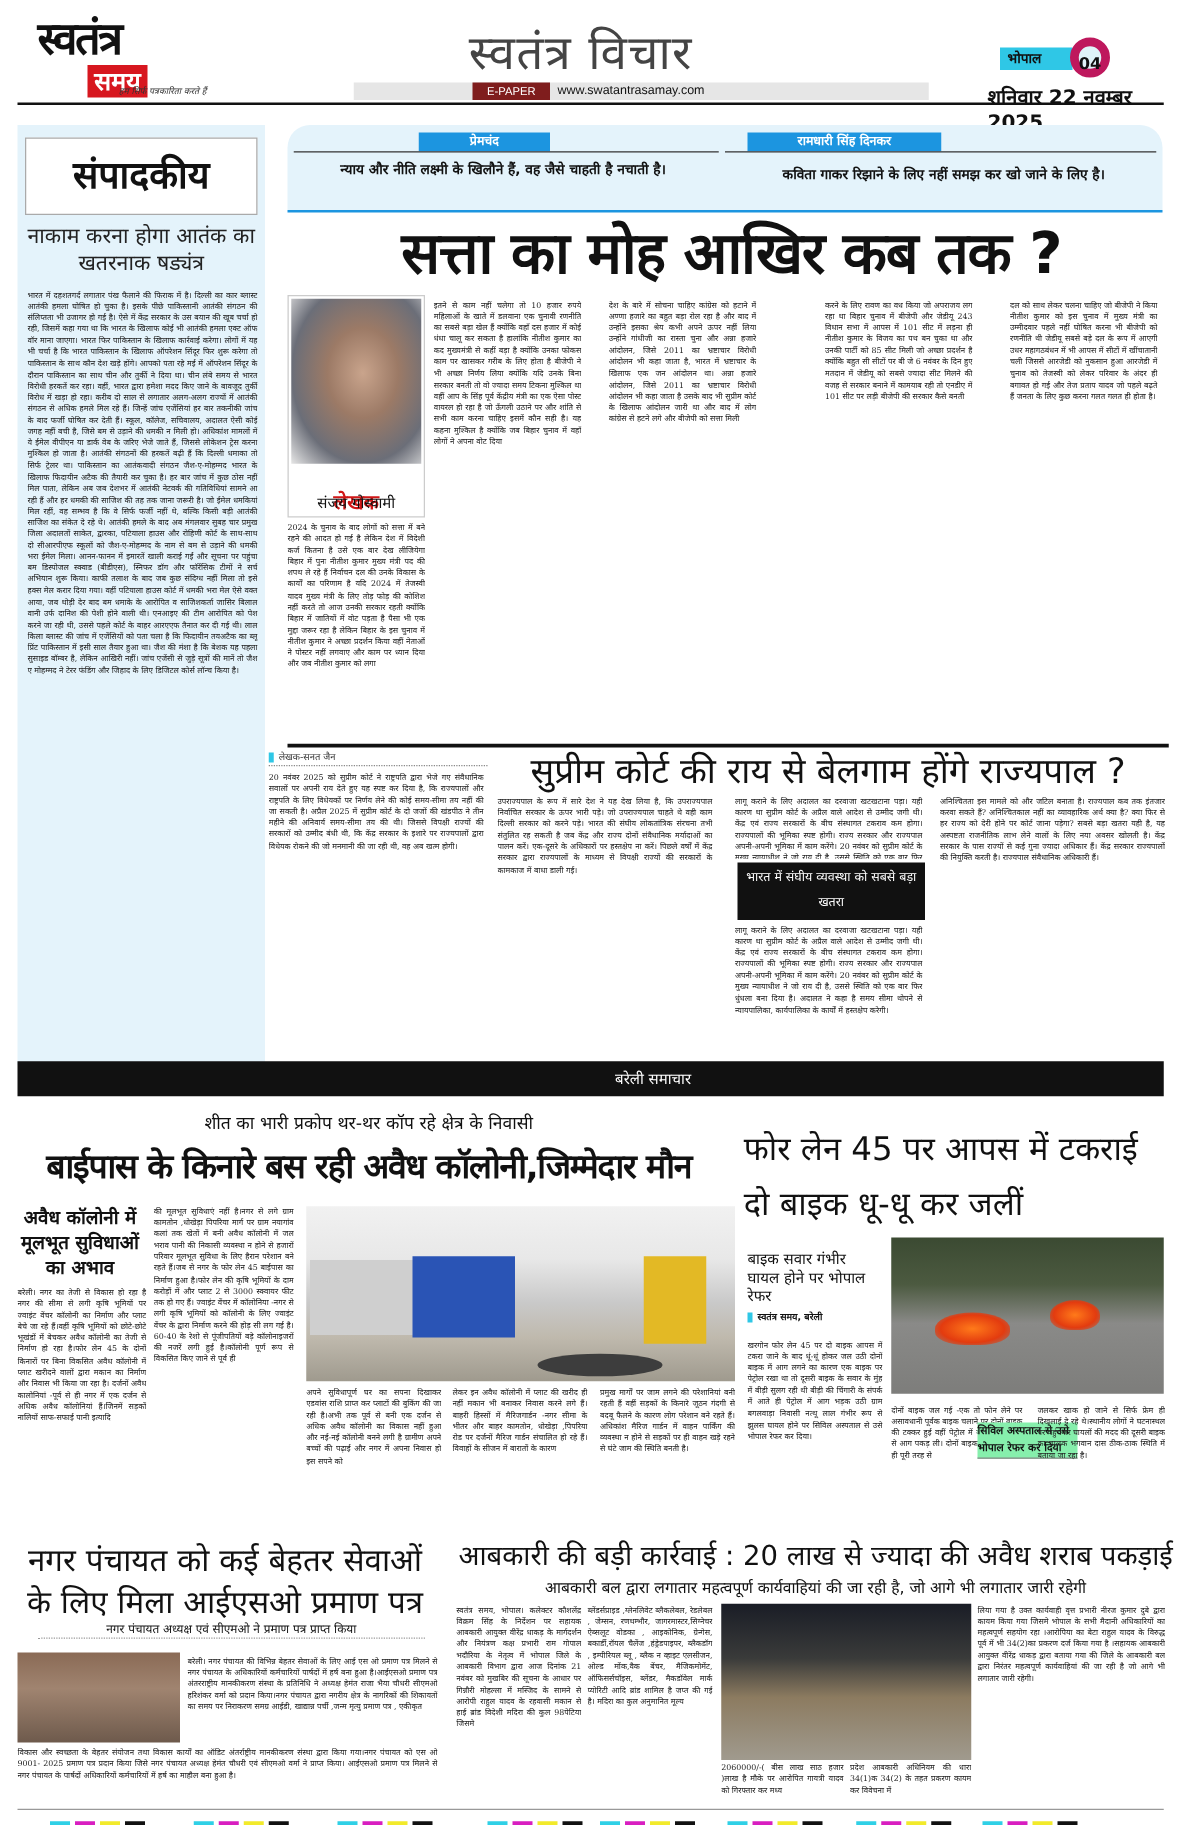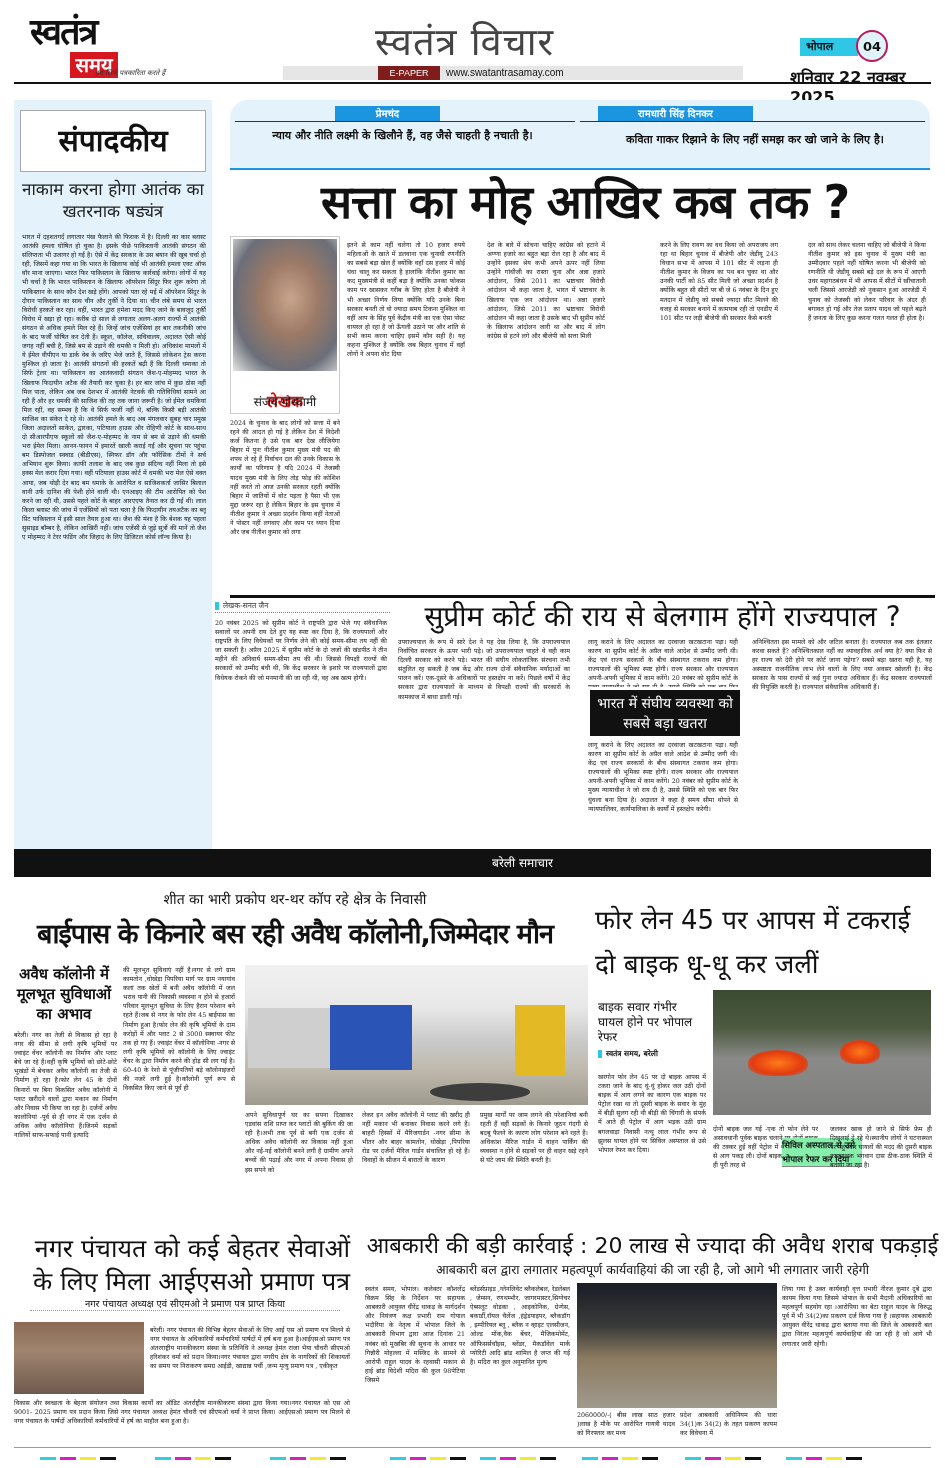--- a/index.html
+++ b/index.html
@@ -8,21 +8,21 @@
 .body-text{font-family:"DejaVu Serif",serif;font-size:6.3px;line-height:9.1px;text-align:justify;color:#222;overflow:hidden}
 
 .logo-top{left:30px;top:12px;font-family:"DejaVu Sans",sans-serif;font-weight:900;font-size:36px;letter-spacing:-2px;color:#111;line-height:40px}
 .logo-bot{left:70px;top:52px;width:48px;height:26px;background:#d7171f;color:#ffffff;font-weight:900;font-size:20px;text-align:center;line-height:26px}
 .tagline{left:95px;top:68px;font-size:7px;font-style:italic;color:#333}
 .paper-title{left:375px;top:14px;font-size:38px;color:#444;letter-spacing:1px}
 .url-bar{left:283px;top:66px;width:460px;height:14px;background:#e6e6e6}
 .epaper{left:378px;top:66px;width:62px;height:14px;background:#7f1d1d;color:#fff;font-size:9px;line-height:14px;text-align:center;font-family:"Liberation Sans",sans-serif}
 .url{left:446px;top:66px;font-size:10px;line-height:14px;font-family:"Liberation Sans",sans-serif}
 .city{left:800px;top:38px;width:58px;height:18px;background:#2fc7e6;font-size:11px;font-weight:bold;line-height:18px;padding-left:6px}
-.pagenum{left:856px;top:30px;width:32px;height:32px;border-radius:50%;background:#dff3f8;border:2px solid #be185d;font-size:13px;font-weight:bold;line-height:30px;text-align:center}
+.pagenum{left:856px;top:30px;width:32px;height:32px;border-radius:50%;background:#dff3f8;border:7px solid #be185d;font-size:13px;font-weight:bold;line-height:30px;text-align:center}
 .date{left:790px;top:66px;font-size:16px;font-weight:bold}
 .rule-top{left:14px;top:82px;width:917px;height:2px;background:#111}
 
 .side-bg{left:14px;top:100px;width:198px;height:752px;background:#e4f3fb}
 .edit-box{left:20px;top:110px;width:186px;height:62px;border:1px solid #aaa;background:#fff;font-size:30px;font-weight:900;text-align:center;line-height:60px}
 .edit-head{left:20px;top:178px;width:186px;font-size:17px;line-height:22px;text-align:center;color:#222}
 .edit-text{left:22px;top:232px;width:184px;height:610px}
 
 .quote-bg{left:230px;top:100px;width:700px;height:68px;background:#e4f3fb;border-radius:18px 18px 0 0}
 .q-label{height:15px;background:#1c95e0;color:#fff;font-size:10px;font-weight:bold;line-height:15px;text-align:center}
@@ -36,40 +36,40 @@
 .lekhak{left:233px;top:392px;width:104px;text-align:center;font-size:16px;color:#d01616;font-weight:bold;line-height:20px}
 .author{left:233px;top:394px;width:104px;text-align:center;font-size:12px;line-height:16px}
 .col{top:240px;width:118px;height:345px}
 .rule-mid{left:230px;top:595px;width:705px;height:3px;background:#111}
 
 .sc-byline{left:215px;top:600px;font-size:7.5px;color:#333}
 .sc-byline::before{content:"";display:inline-block;width:4px;height:8px;background:#2fc7e6;margin-right:4px;vertical-align:middle}
 .sc-rule{left:215px;top:612px;width:175px;border-top:1px dotted #888}
 .sc-head{left:395px;top:598px;width:535px;text-align:center;font-size:28px;line-height:38px;color:#111}
 .sc-col{width:172px;height:200px;top:620px}
-.black-box{left:590px;top:690px;width:150px;height:46px;background:#111;color:#fff;text-align:center;font-size:14px;line-height:20px;padding-top:3px}
+.black-box{left:590px;top:690px;width:150px;height:46px;background:#111;color:#fff;text-align:center;font-size:10px;line-height:20px;padding-top:3px}
 
 .band{left:14px;top:849px;width:917px;height:28px;background:#111;color:#fff;font-size:12px;line-height:28px;text-align:center;padding-left:100px}
 .kicker{left:0;top:890px;width:590px;text-align:center;font-size:14px;line-height:18px}
 .big1{left:0;top:912px;width:590px;text-align:center;font-size:27px;font-weight:900;letter-spacing:-1px;line-height:44px}
 .subhead{left:14px;top:964px;width:100px;font-size:15px;font-weight:bold;line-height:20px;text-align:center}
 .col-img{left:245px;top:965px;width:343px;height:140px;background:linear-gradient(180deg,#f1f1f1 0%,#e8e8e8 30%,#c9c9c9 55%,#bfb9ad 75%,#9f9a8e 100%)}
 .blue-shed{left:330px;top:1005px;width:82px;height:65px;background:#2a54b5}
 .grey-shed{left:248px;top:1008px;width:84px;height:60px;background:#cfcfcf}
 .yel-bldg{left:515px;top:1005px;width:50px;height:70px;background:#e3b925}
 .asphalt{left:430px;top:1083px;width:100px;height:18px;background:#3d3d3d;border-radius:50%}
 .fl-head{left:595px;top:898px;width:340px;font-size:26px;line-height:44px}
 .fl-sub{left:598px;top:1000px;width:100px;font-size:12px;line-height:15px}
 .fl-img{left:713px;top:990px;width:218px;height:125px;background:linear-gradient(180deg,#3b4a32 0%,#4c5a40 30%,#8a8a88 55%,#7d7d7b 100%)}
 .flame{border-radius:50% 50% 40% 40%;background:radial-gradient(ellipse,#ff7a1a 0%,#e33b0f 60%,rgba(200,30,0,0) 100%)}
 .fl-by{left:598px;top:1048px;font-size:7.5px;font-weight:bold}
 .fl-by::before{content:"";display:inline-block;width:4px;height:8px;background:#2fc7e6;margin-right:4px;vertical-align:middle}
 .box-note{font-size:8.5px;font-weight:bold;line-height:14px;border-bottom:1px solid #888}
 
-.np-head{left:10px;top:1232px;width:340px;text-align:right;font-size:25px;line-height:33px}
+.np-head{left:10px;top:1232px;width:340px;text-align:center;font-size:25px;line-height:33px}
 .np-sub{left:30px;top:1298px;width:310px;text-align:center;font-size:9.5px;border-bottom:1px dotted #999;line-height:12px}
 .np-img{left:14px;top:1322px;width:130px;height:72px;background:linear-gradient(180deg,#8a6a55 0%,#a08470 40%,#6e5a4c 100%)}
 .ab-head{left:365px;top:1233px;width:575px;text-align:center;font-size:22px;line-height:26px}
 .ab-sub{left:365px;top:1262px;width:575px;text-align:center;font-size:12.5px;line-height:16px}
 .ab-img{left:577px;top:1283px;width:200px;height:125px;background:linear-gradient(180deg,#1a1d26 0%,#3a3b3a 35%,#8c7b60 60%,#a09a8e 100%)}
 .bot-rule{left:14px;top:1447px;width:917px;height:1px;background:#999}
 .cmyk{top:1457px;display:flex;gap:4px}
 .cmyk span{display:block;width:16px;height:3px}
 </style>
 </head>

